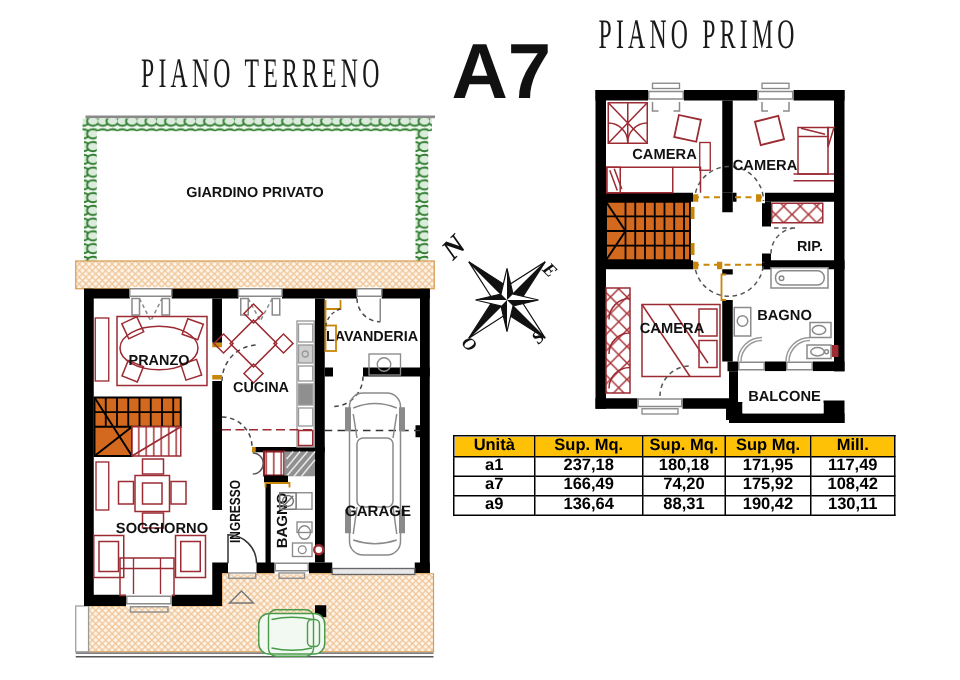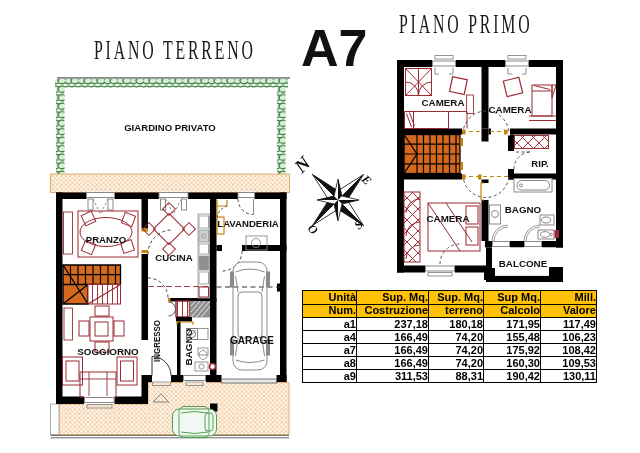--- a/index.html
+++ b/index.html
@@ -2,21 +2,21 @@
 <html><head>
 <meta charset="utf-8">
 <style>
   html,body{margin:0;padding:0;}
   body{width:640px;height:453px;background:#ffffff;position:relative;overflow:hidden;
        font-family:"Liberation Sans", sans-serif;}
   .abs{position:absolute;}
   .title{font-family:"Liberation Serif", serif;color:#1a1a1a;white-space:nowrap;}
   table.mq{border-collapse:collapse;table-layout:fixed;}
   table.mq td{border:1.6px solid #000;font-family:"Liberation Sans",sans-serif;
-      font-weight:bold;font-size:11px;text-align:right;padding:0;color:#000;
+      font-weight:bold;font-size:11px;text-align:center;padding:0;color:#000;
       height:12.1px;line-height:11px;overflow:hidden;}
   table.mq tr.hd td{background:#FFC105;height:12.5px;}
 </style>
 </head>
 <body>
 
 <div class="abs title" style="left:94px;top:34px;font-size:28px;letter-spacing:5px;transform:scaleX(0.565);transform-origin:0 0;">PIANO TERRENO</div>
 
 <div class="abs" style="left:301px;top:18px;font-size:52px;font-weight:bold;color:#111;">A7</div>
 
@@ -535,57 +535,36 @@
         <col style="width:56px">
       </colgroup>
 <tbody>
         <tr class="hd">
           <td>Unità</td>
           <td>Sup. Mq.</td>
           <td>Sup. Mq.</td>
           <td>Sup Mq.</td>
           <td>Mill.</td>
         </tr>
-<tr class="hd">
-          <td>Num.</td>
-          <td>Costruzione</td>
-          <td>terreno</td>
-          <td>Calcolo</td>
-          <td>Valore</td>
-        </tr>
 <tr>
           <td>a1</td>
           <td>237,18</td>
           <td>180,18</td>
           <td>171,95</td>
           <td>117,49</td>
-        </tr>
-<tr>
-          <td>a4</td>
-          <td>166,49</td>
-          <td>74,20</td>
-          <td>155,48</td>
-          <td>106,23</td>
         </tr>
 <tr>
           <td>a7</td>
           <td>166,49</td>
           <td>74,20</td>
           <td>175,92</td>
           <td>108,42</td>
         </tr>
 <tr>
-          <td>a8</td>
-          <td>166,49</td>
-          <td>74,20</td>
-          <td>160,30</td>
-          <td>109,53</td>
-        </tr>
-<tr>
           <td>a9</td>
-          <td>311,53</td>
+          <td>136,64</td>
           <td>88,31</td>
           <td>190,42</td>
           <td>130,11</td>
         </tr>
 </tbody>
     </table>
 </div>
 
 </body></html>

